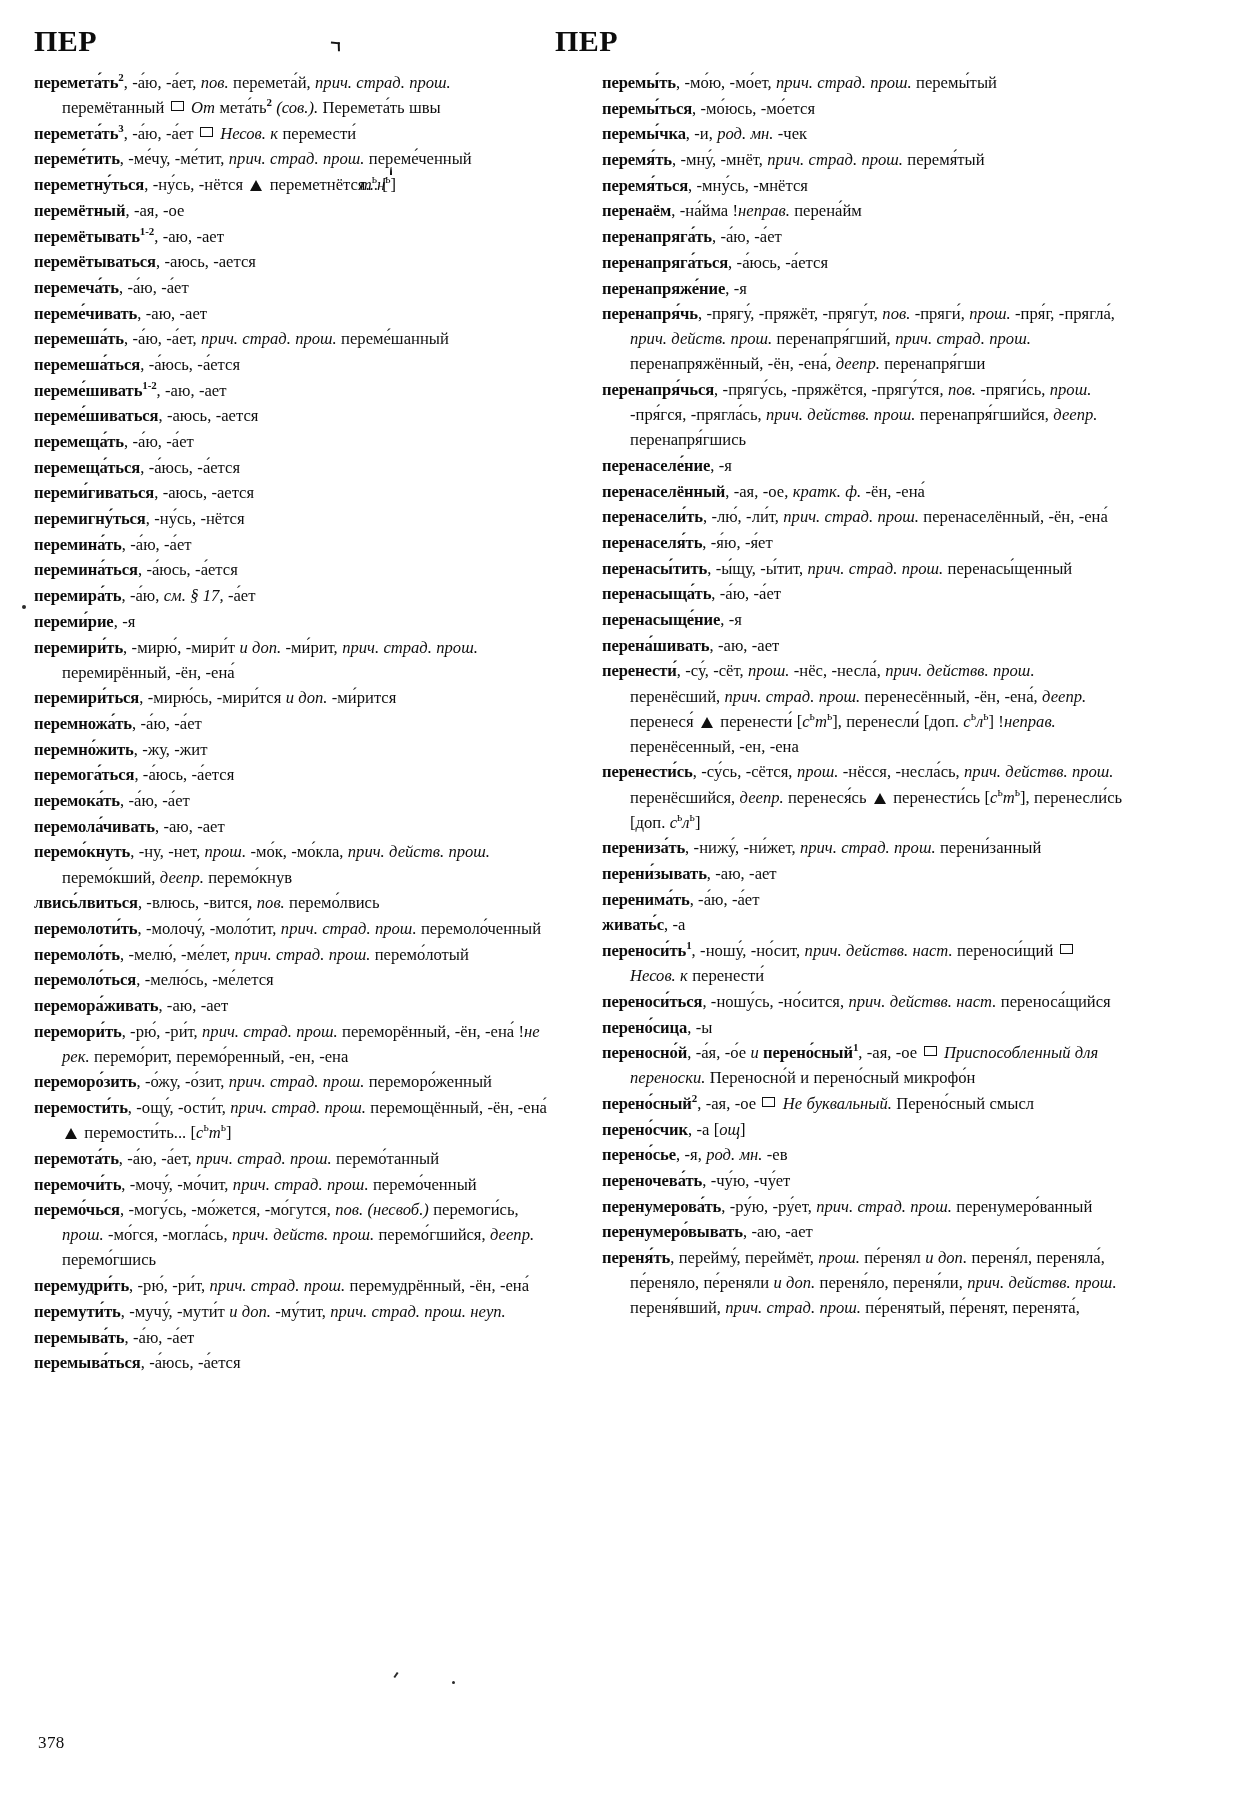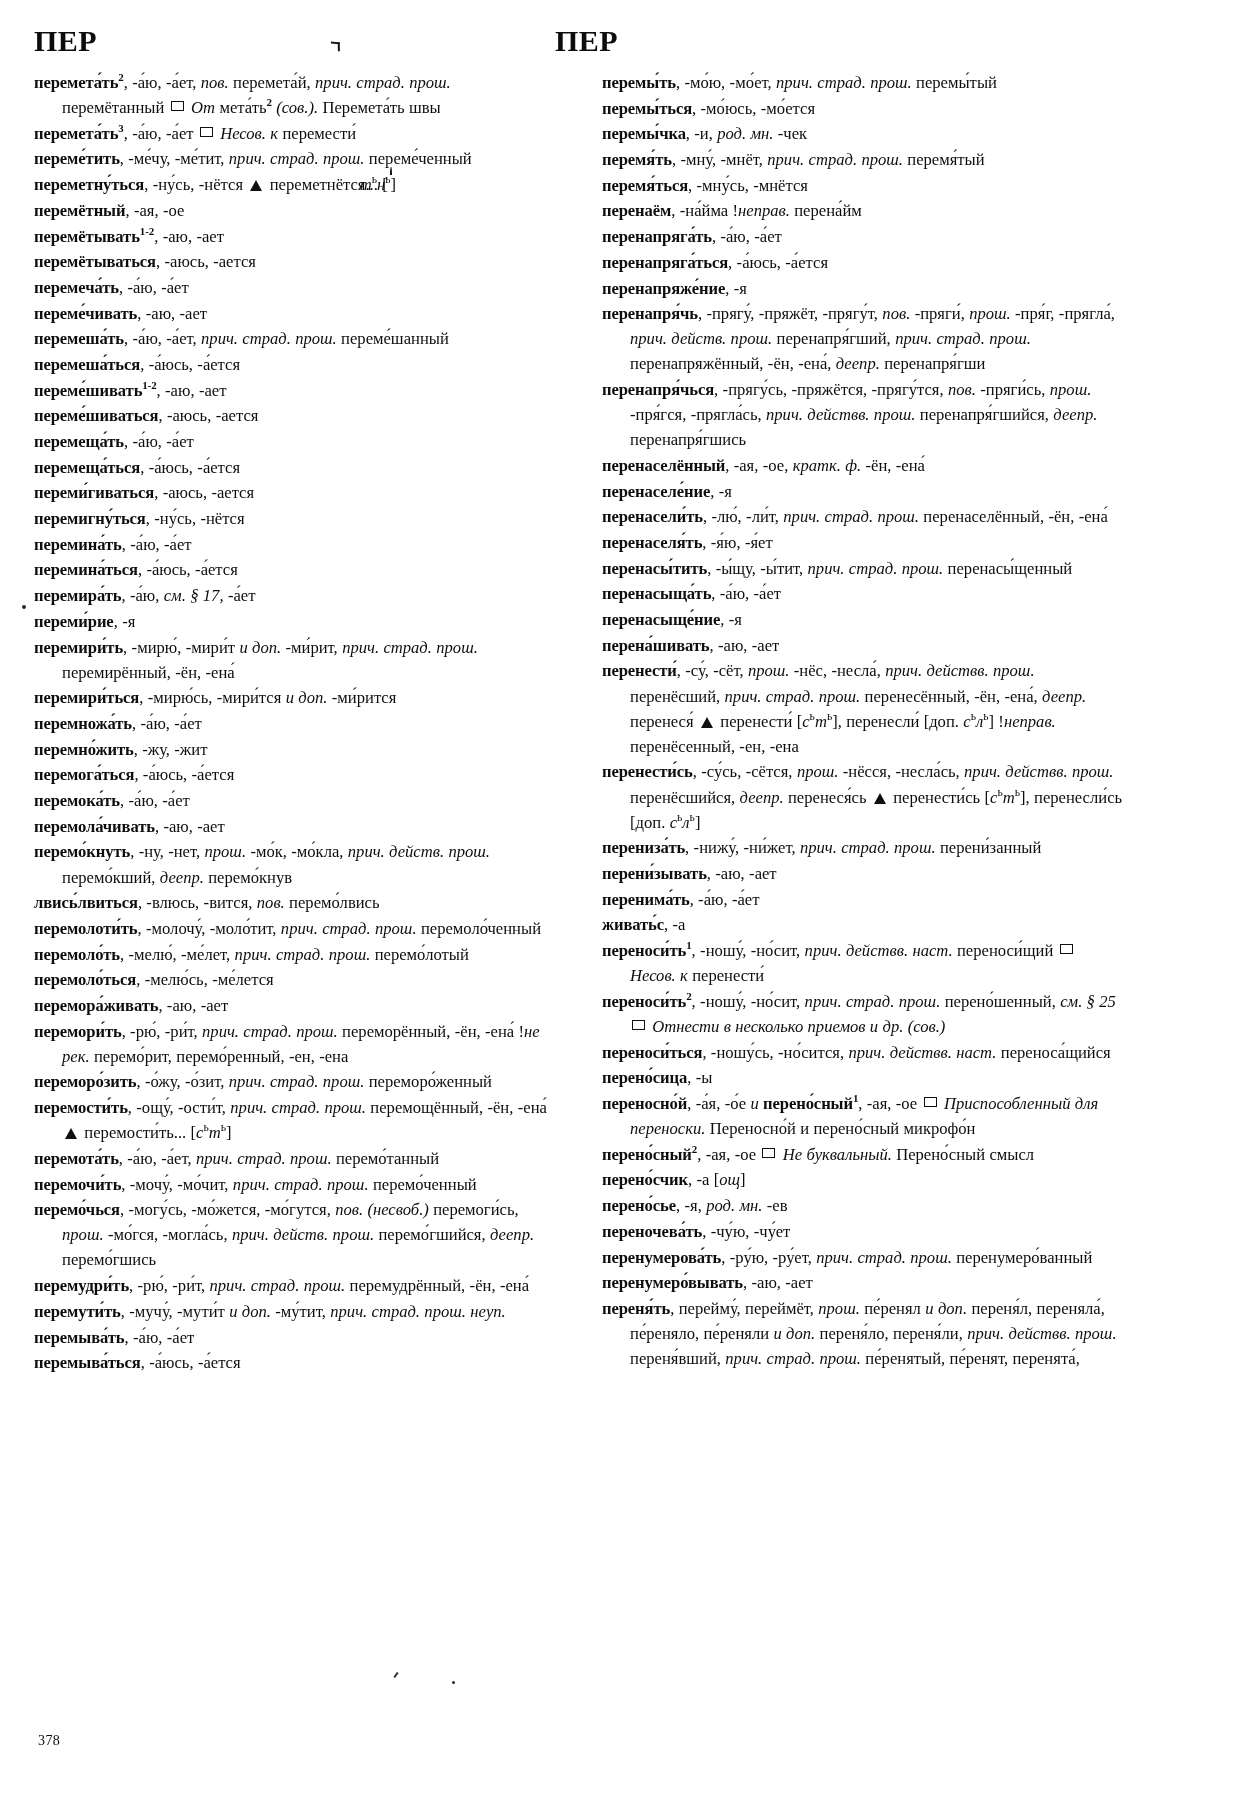--- a/index.html
+++ b/index.html
@@ -129,21 +129,21 @@
     border-radius: 60% 60% 0 0 / 100% 100% 0 0;
   }
   .phon {
     font-style: italic;
   }
   .phon sup { font-style: normal; font-weight: normal; font-size: 0.7em; }
   .folio {
     position: absolute;
     left: 38px;
     top: 1733px;
-    font-size: 14px;
+    font-size: 17px;
     font-weight: normal;
     letter-spacing: 0.4px;
   }
   .speck {
     position: absolute;
     background: #2a2a2a;
   }
   .dot-left {
     left: 22px;
     top: 605px;
@@ -229,36 +229,35 @@
         <p class="entry"><b class="hw">перемы́ться</b>, -мо́юсь, -мо́ется</p>
         <p class="entry"><b class="hw">перемы́чка</b>, -и, <i>род. мн.</i> -чек</p>
         <p class="entry"><b class="hw">перемя́ть</b>, -мну́, -мнёт, <i>прич. страд. прош.</i> перемя́тый</p>
         <p class="entry"><b class="hw">перемя́ться</b>, -мну́сь, -мнётся</p>
         <p class="entry"><b class="hw">перенаём</b>, -на́йма !<i>неправ.</i> перена́йм</p>
         <p class="entry"><b class="hw">перенапряга́ть</b>, -а́ю, -а́ет</p>
         <p class="entry"><b class="hw">перенапряга́ться</b>, -а́юсь, -а́ется</p>
         <p class="entry"><b class="hw">перенапряже́ние</b>, -я</p>
         <p class="entry"><b class="hw">перенапря́чь</b>, -прягу́, -пряжёт, -прягу́т, <i>пов.</i> -пряги́, <i>прош.</i> -пря́г, -прягла́, <i>прич. действ. прош.</i> перенапря́гший, <i>прич. страд. прош.</i> перенапряжённый, -ён, -ена́, <i>деепр.</i> перенапря́гши</p>
         <p class="entry"><b class="hw">перенапря́чься</b>, -прягу́сь, -пряжётся, -прягу́тся, <i>пов.</i> -пряги́сь, <i>прош.</i> -пря́гся, -прягла́сь, <i>прич. действв. прош.</i> перенапря́гшийся, <i>деепр.</i> перенапря́гшись</p>
+        <p class="entry"><b class="hw">перенаселе́ние</b>, -я</p>
         <p class="entry"><b class="hw">перенаселённый</b>, -ая, -ое, <i>кратк. ф.</i> -ён, -ена́</p>
-        <p class="entry"><b class="hw">перенаселе́ние</b>, -я</p>
         <p class="entry"><b class="hw">перенасели́ть</b>, -лю́, -ли́т, <i>прич. страд. прош.</i> перенаселённый, -ён, -ена́</p>
         <p class="entry"><b class="hw">перенаселя́ть</b>, -я́ю, -я́ет</p>
         <p class="entry"><b class="hw">перенасы́тить</b>, -ы́щу, -ы́тит, <i>прич. страд. прош.</i> перенасы́щенный</p>
         <p class="entry"><b class="hw">перенасыща́ть</b>, -а́ю, -а́ет</p>
         <p class="entry"><b class="hw">перенасыще́ние</b>, -я</p>
         <p class="entry"><b class="hw">перена́шивать</b>, -аю, -ает</p>
         <p class="entry"><b class="hw">перенести́</b>, -су́, -сёт, <i>прош.</i> -нёс, -несла́, <i>прич. действв. прош.</i> перенёсший, <i>прич. страд. прош.</i> перенесённый, -ён, -ена́, <i>деепр.</i> перенеся́ <span class="tri"></span> перенести́ [<span class="phon"><i>с<sup>ь</sup>т<sup>ь</sup></i></span>], перенесли́ [доп. <span class="phon"><i>с<sup>ь</sup>л<sup>ь</sup></i></span>] !<i>неправ.</i> перенёсенный, -ен, -ена</p>
         <p class="entry"><b class="hw">перенести́сь</b>, -су́сь, -сётся, <i>прош.</i> -нёсся, -несла́сь, <i>прич. действв. прош.</i> перенёсшийся, <i>деепр.</i> перенеся́сь <span class="tri"></span> перенести́сь [<span class="phon"><i>с<sup>ь</sup>т<sup>ь</sup></i></span>], перенесли́сь [доп. <span class="phon"><i>с<sup>ь</sup>л<sup>ь</sup></i></span>]</p>
         <p class="entry"><b class="hw">перениза́ть</b>, -нижу́, -ни́жет, <i>прич. страд. прош.</i> перени́занный</p>
         <p class="entry"><b class="hw">перени́зывать</b>, -аю, -ает</p>
         <p class="entry"><b class="hw">перенима́ть</b>, -а́ю, -а́ет</p>
         <p class="entry"><b class="hw">живать́с</b>, -а</p>
         <p class="entry"><b class="hw">переноси́ть<sup>1</sup></b>, -ношу́, -но́сит, <i>прич. действв. наст.</i> переноси́щий <span class="sq"></span> <i>Несов. к</i> перенести́</p>
-        <p class="entry"><b class="hw">переноси́ть<sup>2</sup></b>, -ношу́, -но́сит, <i>прич. страд. прош.</i> перено́шенный, <i>см. § 25</i> <span class="sq"></span> <i>Отнести в несколько приемов и др. (сов.)</i></p>
         <p class="entry"><b class="hw">переноси́ться</b>, -ношу́сь, -но́сится, <i>прич. действв. наст.</i> переноса́щийся</p>
         <p class="entry"><b class="hw">перено́сица</b>, -ы</p>
         <p class="entry"><b class="hw">переносно́й</b>, -а́я, -о́е <i>и</i> <b class="hw">перено́сный<sup>1</sup></b>, -ая, -ое <span class="sq"></span> <i>Приспособленный для переноски.</i> Переносно́й и перено́сный микрофо́н</p>
         <p class="entry"><b class="hw">перено́сный<sup>2</sup></b>, -ая, -ое <span class="sq"></span> <i>Не буквальный.</i> Перено́сный смысл</p>
         <p class="entry"><b class="hw">перено́счик</b>, -а [<span class="phon"><i>ощ</i></span>]</p>
         <p class="entry"><b class="hw">перено́сье</b>, -я, <i>род. мн.</i> -ев</p>
         <p class="entry"><b class="hw">переночева́ть</b>, -чу́ю, -чу́ет</p>
         <p class="entry"><b class="hw">перенумерова́ть</b>, -ру́ю, -ру́ет, <i>прич. страд. прош.</i> перенумеро́ванный</p>
         <p class="entry"><b class="hw">перенумеро́вывать</b>, -аю, -ает</p>
         <p class="entry"><b class="hw">переня́ть</b>, перейму́, переймёт, <i>прош.</i> пе́ренял <i>и доп.</i> переня́л, переняла́, пе́реняло, пе́реняли <i>и доп.</i> переня́ло, переня́ли, <i>прич. действв. прош.</i> переня́вший, <i>прич. страд. прош.</i> пе́ренятый, пе́ренят, перенята́,</p>

